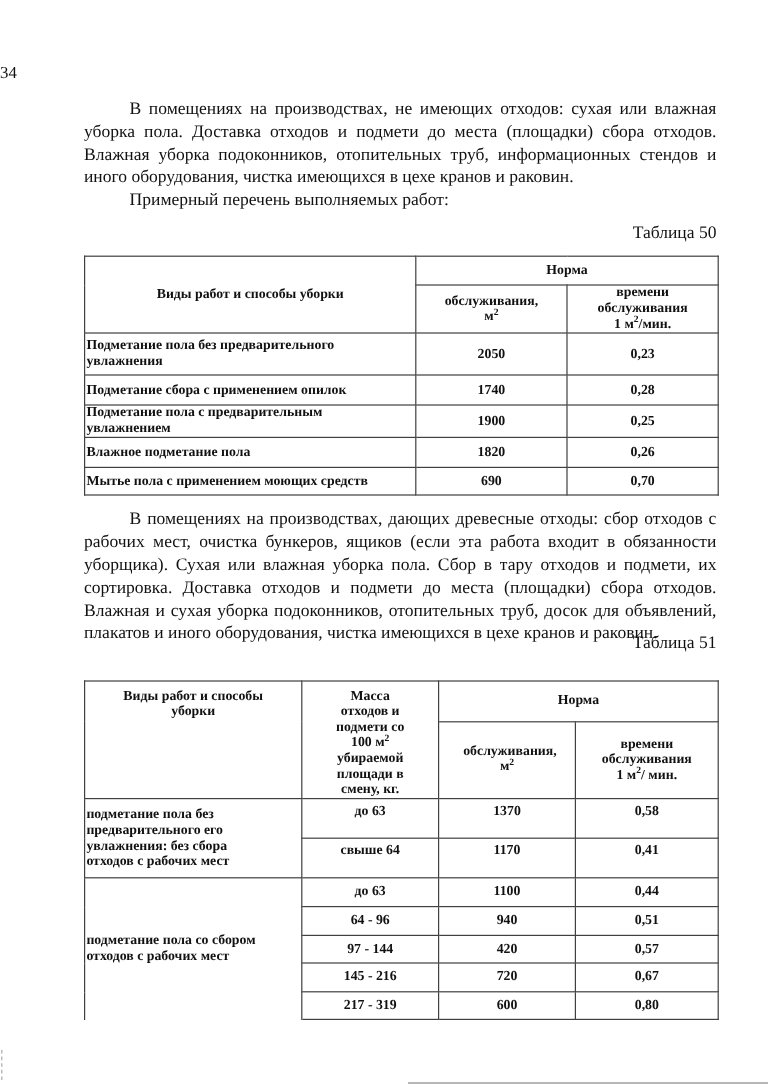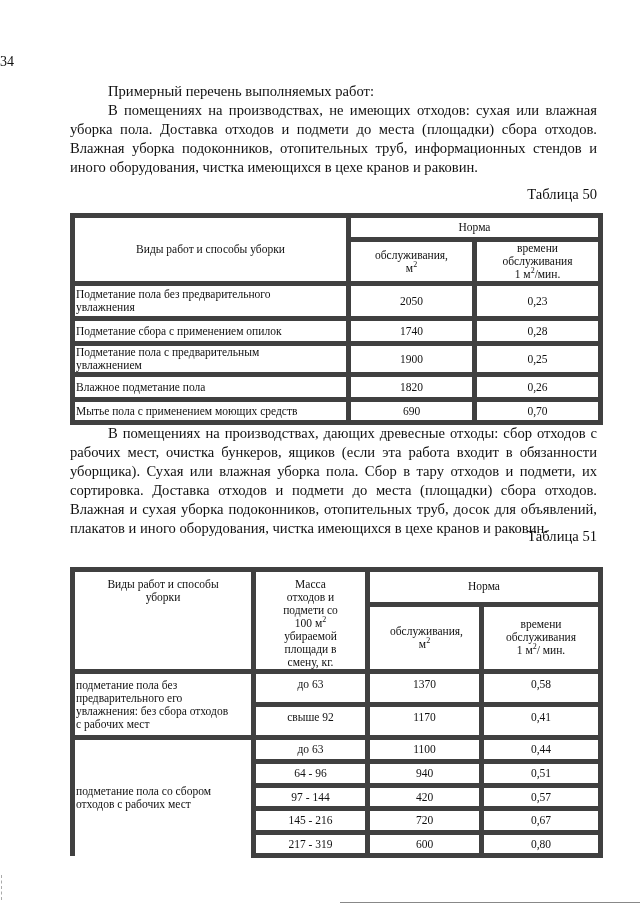--- a/index.html
+++ b/index.html
@@ -3,34 +3,34 @@
 <meta charset="utf-8">
 <style>
   html, body { margin: 0; padding: 0; background: #ffffff; }
   body { width: 640px; height: 905px; position: relative; overflow: hidden;
          font-family: "Liberation Serif", serif; color: #111; }
   .page-num { position: absolute; top: 54px; left: 0; width: 640px; text-align: left; font-size: 14px; }
   .para { position: absolute; left: 70px; width: 527px; font-size: 14.6px; line-height: 19px; text-align: justify; }
   .para p { margin: 0; text-indent: 38px; }
   .tcap { position: absolute; right: 43px; font-size: 14.6px; }
   table { position: absolute; border-collapse: collapse; font-size: 11.5px; table-layout: fixed; }
-  td, th { border: 5px solid #404040; padding: 0 20px; font-weight: normal; text-align: center; vertical-align: middle; line-height: 13px; }
+  td, th { border: 1px solid #404040; padding: 0 20px; font-weight: bold; text-align: center; vertical-align: middle; line-height: 13px; }
   td.lbl { text-align: left; padding-left: 1px; }
   sup { font-size: 8px; line-height: 0; }
   .bottom-line { position: absolute; left: 340px; top: 902px; width: 300px; height: 1px; background: #888; }
   .scan-mark { position: absolute; left: 1px; top: 875px; width: 1px; height: 25px; border-left: 1px dashed #aaa; }
 </style>
 </head>
 <body>
 
 <div class="page-num">34</div>
 
 <div class="para" style="top:82px;">
+  <p>В помещениях на производствах, не имеющих отходов: сухая или влажная уборка пола. Доставка отходов и подмети до места (площадки) сбора отходов. Влажная уборка подоконников, отопительных труб, информационных стендов и иного оборудования, чистка имеющихся в цехе кранов и раковин.</p>
   <p>Примерный перечень выполняемых работ:</p>
-  <p>В помещениях на производствах, не имеющих отходов: сухая или влажная уборка пола. Доставка отходов и подмети до места (площадки) сбора отходов. Влажная уборка подоконников, отопительных труб, информационных стендов и иного оборудования, чистка имеющихся в цехе кранов и раковин.</p>
 </div>
 
 <div class="tcap" style="top:186px;">Таблица 50</div>
 
 <table style="left:70px; top:213px; width:528px;">
   <colgroup>
       <col style="width:276px">
       <col style="width:126px">
       <col style="width:126px">
     </colgroup>
@@ -94,21 +94,21 @@
     <th><span>обслуживания, м</span><sup>2</sup></th>
     <th><span>времени обслуживания</span><br><span>1 м</span><sup>2</sup><span>/ мин.</span></th>
   </tr>
   <tr style="height:33px;margin-top:40px;">
     <td rowspan="2" class="lbl">подметание пола без предварительного его увлажнения: без сбора отходов с рабочих мест</td>
     <td style="vertical-align:top; padding-top:4px;">до 63</td>
     <td style="vertical-align:top; padding-top:4px;">1370</td>
     <td style="vertical-align:top; padding-top:4px;">0,58</td>
   </tr>
   <tr style="height:33px;">
-    <td style="vertical-align:top; padding-top:4px;">свыше 92</td>
+    <td style="vertical-align:top; padding-top:4px;">свыше 64</td>
     <td style="vertical-align:top; padding-top:4px;">1170</td>
     <td style="vertical-align:top; padding-top:4px;">0,41</td>
   </tr>
   <tr style="height:24px;">
     <td rowspan="5" class="lbl" style="border-bottom:none;">подметание пола со сбором отходов с рабочих мест</td>
     <td>до 63</td>
     <td>1100</td>
     <td>0,44</td>
   </tr>
   <tr style="height:24px;">

